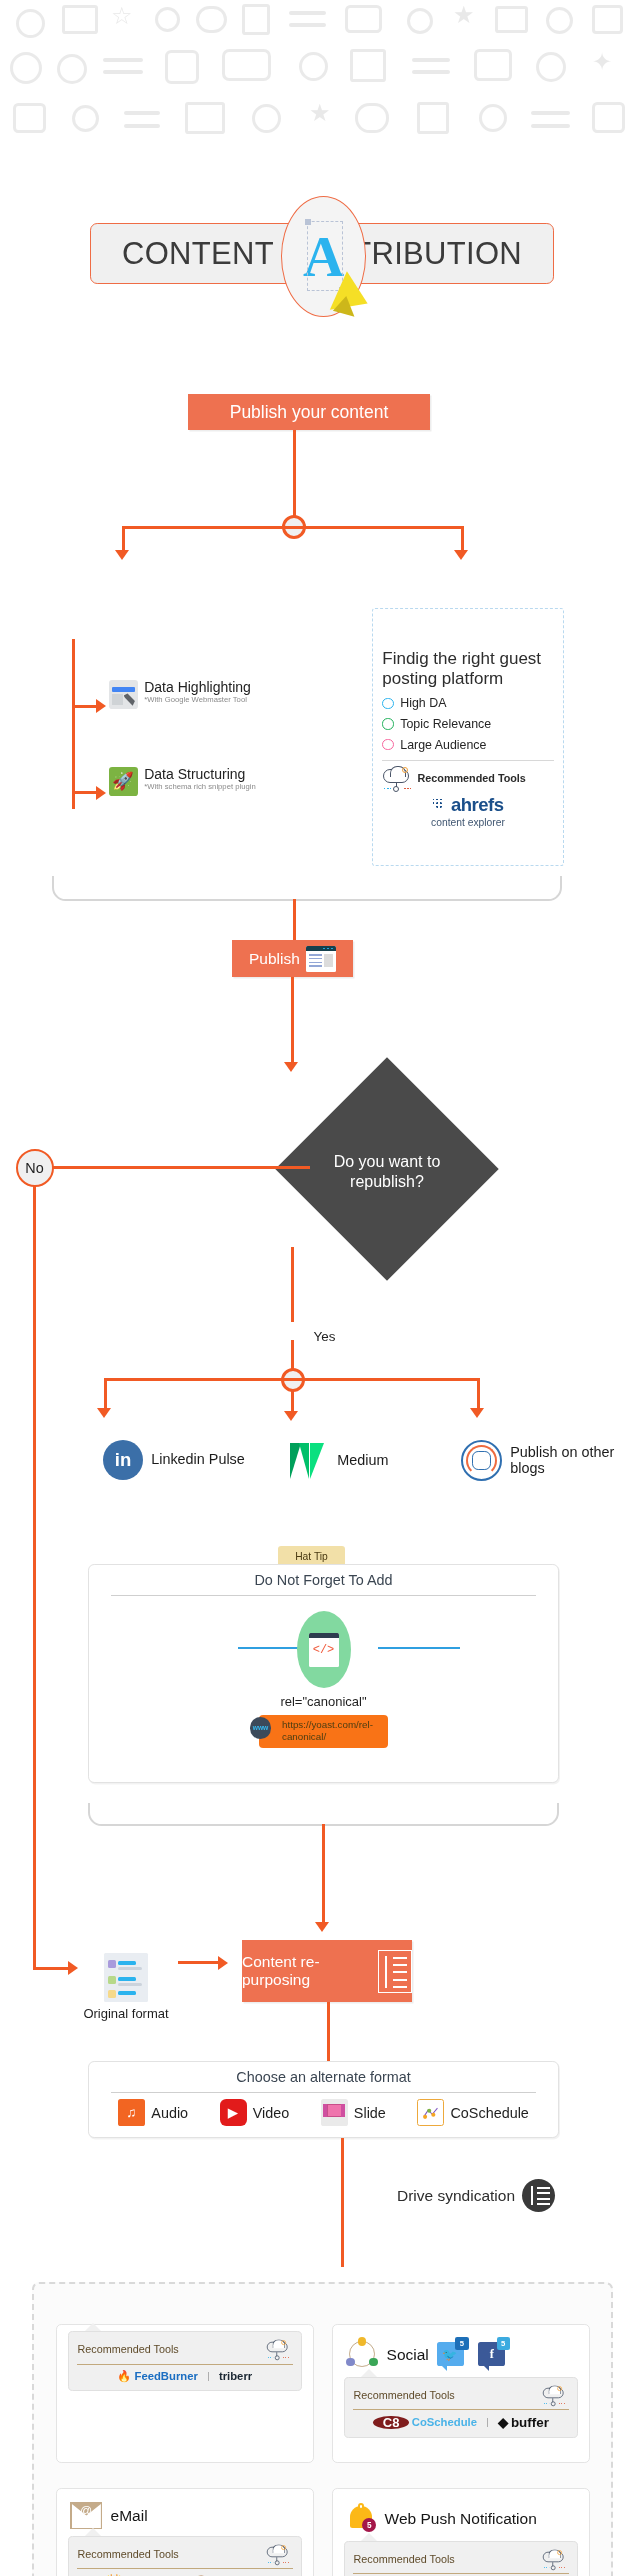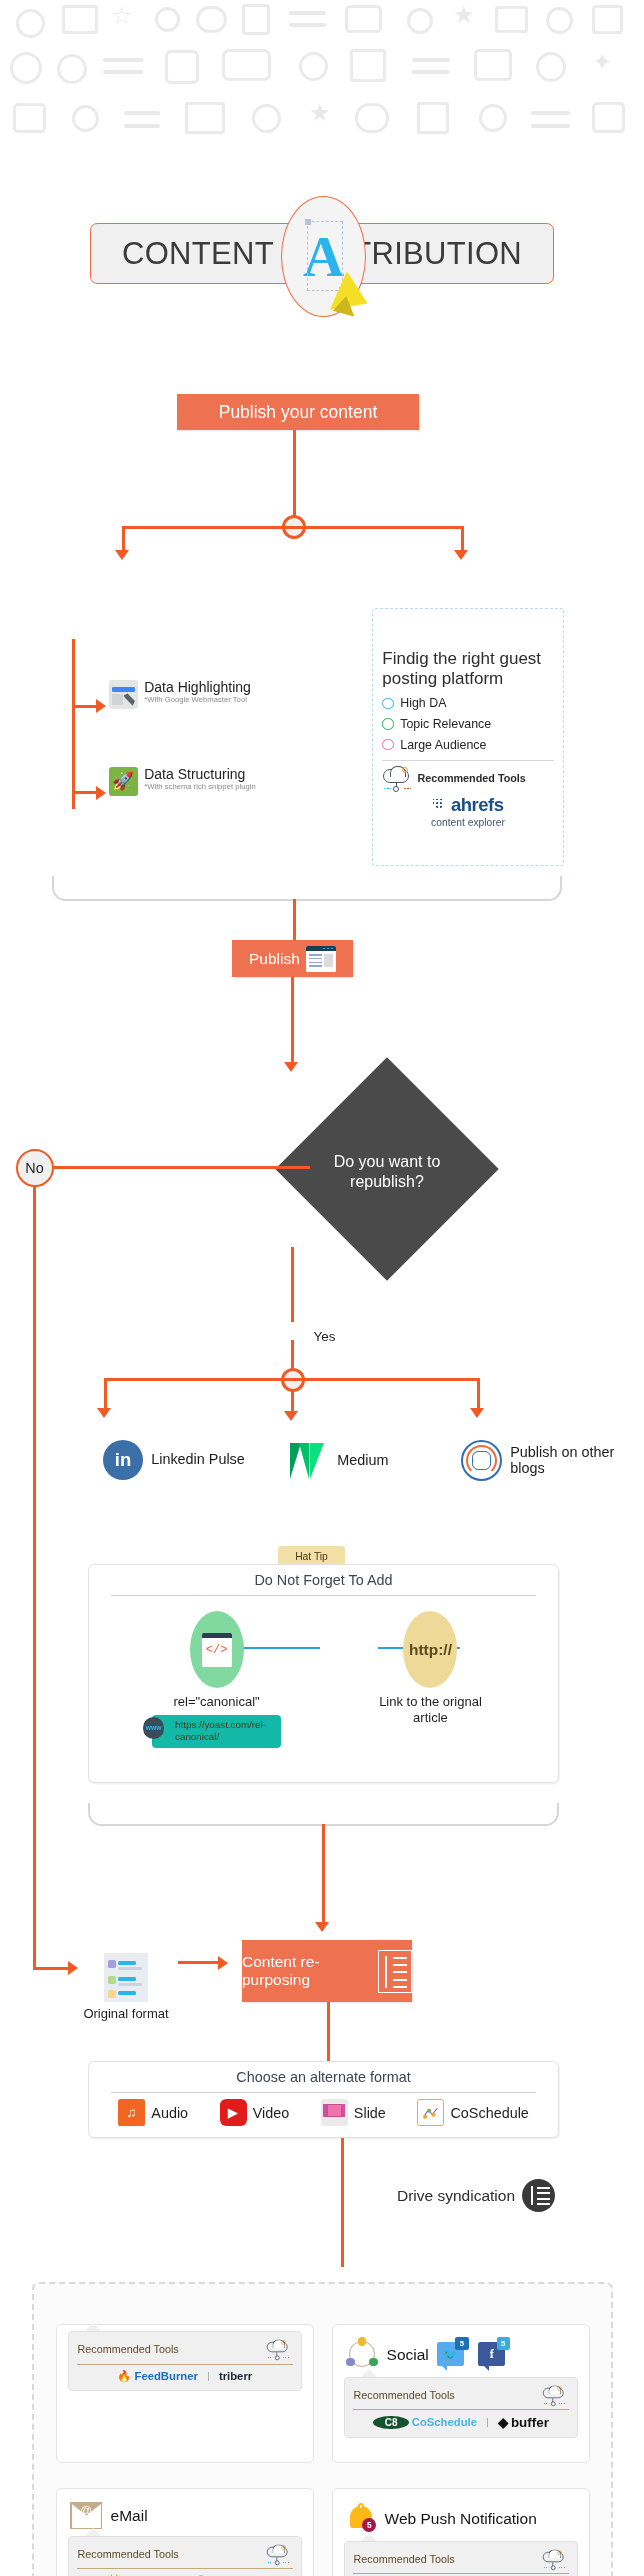--- a/index.html
+++ b/index.html
@@ -47,21 +47,21 @@
     background:#ee7150;color:#fff;display:flex;align-items:center;justify-content:center;
     box-shadow:1.5px 1.5px 0 rgba(0,0,0,.07);position:absolute;
   }
   .vline{position:absolute;width:3.1px;background:#f15a24}
   .hline{position:absolute;height:3.1px;background:#f15a24}
   .arrow-down{position:absolute;width:0;height:0;border-left:7.2px solid transparent;border-right:7.2px solid transparent;border-top:10.3px solid #f15a24}
   .arrow-right{position:absolute;width:0;height:0;border-top:7.2px solid transparent;border-bottom:7.2px solid transparent;border-left:10.3px solid #f15a24}
   .node-circ{position:absolute;border:3.1px solid #f15a24;background:#f0f0f0;border-radius:50%}
 
   
-  .pub-content{left:177px;top:394px;width:242px;height:36px;font-size:17.5px;}
+  .pub-content{left:188px;top:394px;width:242px;height:36px;font-size:17.5px;}
 
   
   .own-blog{left:67px;top:564px;width:183px;height:75px;font-size:17.5px;flex-direction:row;gap:8.2px;}
   .guest-post{left:376px;top:564px;width:183px;height:75px;font-size:17.5px;flex-direction:row;gap:8.2px;}
   .box-txt{text-align:left;line-height:1.15}
 
   .ic-circle{width:40px;height:40px;border:1.5px solid #fff;border-radius:50%;position:relative;flex:0 0 auto}
   .ic-circle:after{content:"";position:absolute;inset:5.7px;border:1.5px solid #fff;border-radius:9.3px}
   .ic-circle .b1{position:absolute;left:14.4px;top:9.8px;width:11.3px;height:11.3px;border:1.5px solid #fff;border-radius:50%}
   .ic-circle .b2{position:absolute;left:12px;top:20.6px;width:8.8px;height:8.8px;border:1.5px solid #fff;border-radius:50%}
@@ -164,21 +164,21 @@
   .code-win{width:30px;height:34px;background:#fff;border-radius:1.5px;position:relative;overflow:hidden}
   .code-win .tb{position:absolute;left:0;top:0;right:0;height:5.7px;background:#2e3d4f}
   .code-win .sym{position:absolute;left:0;right:0;top:10.3px;text-align:center;font-size:12px;color:#f05a3c;font-family:"Liberation Mono",monospace}
   .bin{width:30px;height:32px;background:#f4c242;border-radius:0 0 4.1px 4.1px;position:relative}
   .bin:before{content:"";position:absolute;left:4.6px;top:-12.4px;width:17.5px;height:16.5px;background:#f1f1f1;transform:rotate(-8deg)}
   .bin .no{position:absolute;left:8.8px;top:10.3px;width:11.3px;height:11.3px;border:1.5px solid #d8a61f;border-radius:50%}
   .bin .no:after{content:"";position:absolute;left:-0.5px;top:4.1px;width:11.3px;height:1.5px;background:#d8a61f;transform:rotate(-45deg)}
   .httpw{font-size:15.5px;font-weight:bold;color:#5b4a1c;font-family:"Liberation Sans",sans-serif}
   .dnf-cap{font-size:13px;color:#1f1f1f;margin-top:6.2px;line-height:1.2}
   .blue-conn{position:absolute;top:82px;height:2.1px;background:#2f9fe0}
-  .url-chip{background:#14b8a6;border-radius:4.1px;padding:4.1px 5.2px 4.1px 23px;font-size:9.8px;color:#4b3d12;line-height:1.25;
+  .url-chip{background:#f97316;border-radius:4.1px;padding:4.1px 5.2px 4.1px 23px;font-size:9.8px;color:#4b3d12;line-height:1.25;
      margin-top:5.2px;text-align:left;position:relative;display:inline-block}
   .www-ic{position:absolute;left:-9.3px;top:2.1px;width:21.6px;height:21.6px;border-radius:50%;background:#3c4a5a;
      color:#35b8ef;font-size:6.7px;font-weight:bold;display:flex;align-items:center;justify-content:center;font-family:"Liberation Sans",sans-serif}
 
   
   .orig-fmt{position:absolute;left:77px;top:1953px;width:98px;text-align:center}
   .orig-tile{width:44px;height:49px;background:#e9edf2;margin:0 auto;position:relative;border-radius:1.5px}
   .orig-tile .r{position:absolute;left:4.1px;width:8.2px;height:8.2px;border-radius:1.5px}
   .orig-tile .t{position:absolute;left:14.4px;height:3.6px;background:#2bb3ee;border-radius:1.5px;width:17.5px}
   .orig-tile .t2{position:absolute;left:14.4px;height:3.1px;background:#ccd3dc;border-radius:1.5px;width:24px}
@@ -459,26 +459,20 @@
             </div>
         </div>
         <div class="dnf-cap">rel="canonical"</div>
         <div class="url-chip">
           <span class="www-ic">www</span>
           <span>https://yoast.com/rel-canonical/</span>
         </div>
       </div>
 
 
-      <div class="dnf-item">
-        <div class="oval sand">
-          <span class="httpw">http://</span>
-        </div>
-        <div class="dnf-cap">Link to the orignal article</div>
-      </div>
     </div>
   </div>
 
   <div class="bracket" style="left:88px;top:1803px;width:471px;height:23px"></div>
   <div class="vline" style="left:322px;top:1824px;height:100px"></div>
   <div class="arrow-down" style="left:315px;top:1922px"></div>
 
   <div class="orig-fmt">
     <div class="orig-tile">
       <i class="r" style="top:7.2px;background:#a99bdc"></i>
@@ -609,21 +603,21 @@
             <i class="gear"></i>
             <i class="stem"></i>
             <i class="knot"></i>
             <i class="dl l"></i>
             <i class="dl r"></i>
         </span>
       </div>
       <div class="rt-hr"></div>
       <div class="rt-logos">
         <span class="logo" style="color:#4ab3e8">
-          <span style="display:inline-block;width:36px;height:13.4px;border-radius:50%;background:#14532d;color:#fff;font-size:10px;text-align:center;line-height:13.4px">C8</span>
+          <span style="display:inline-block;width:36px;height:13.4px;border-radius:50%;background:#7f1d1d;color:#fff;font-size:13px;text-align:center;line-height:13.4px">C8</span>
           <span>CoSchedule</span>
         </span>
         <span class="divider">|</span>
         <span class="logo" style="color:#101010;font-size:13.4px">
           <span>◆</span>
           <span>buffer</span>
         </span>
       </div>
     </div>
   </div>

